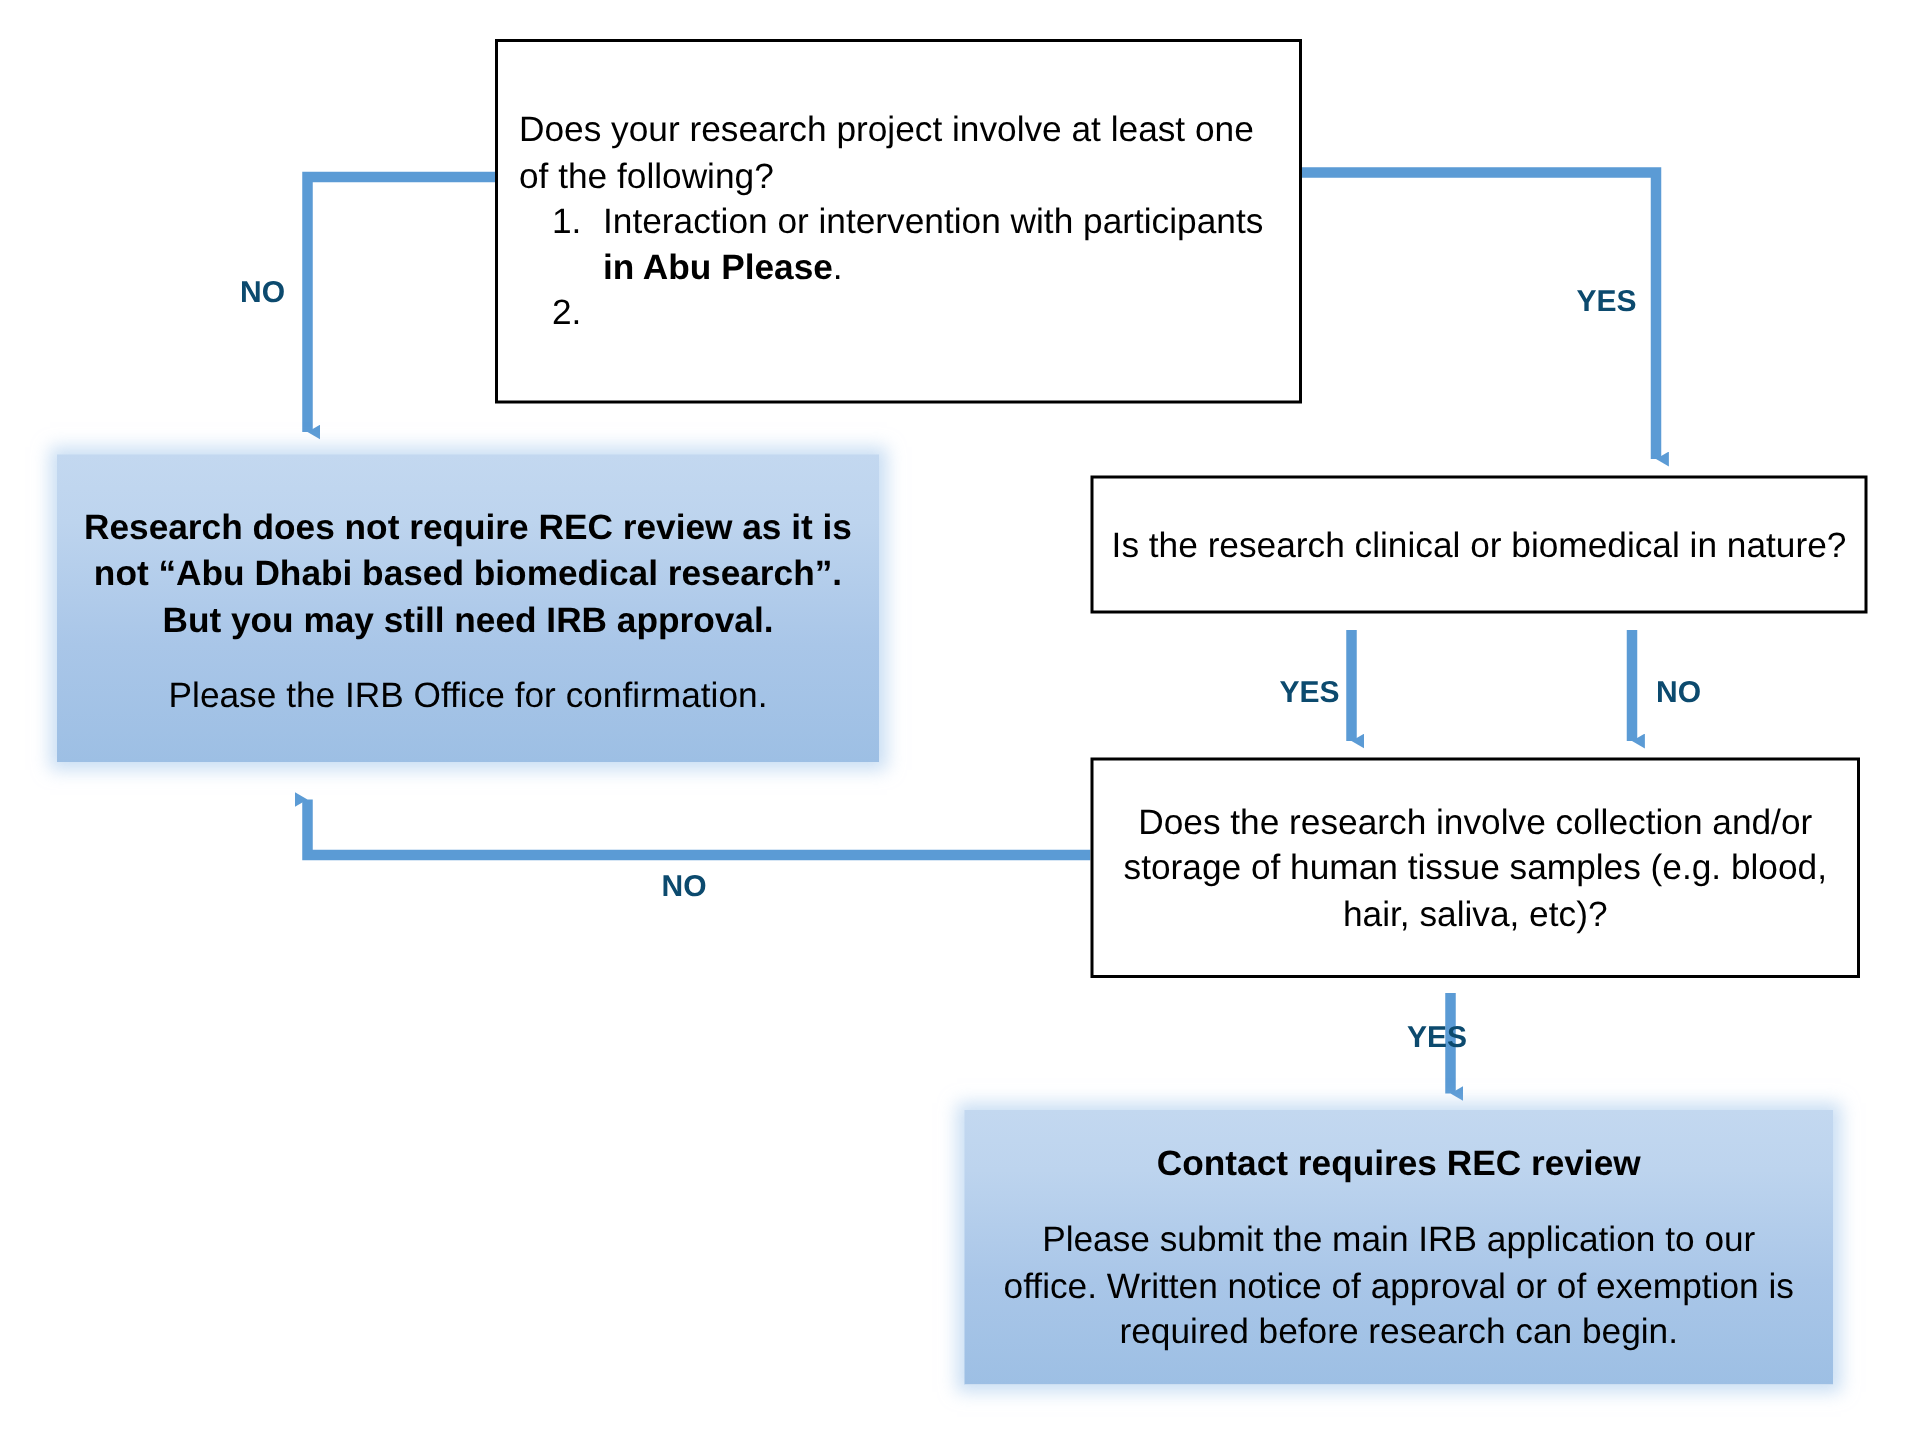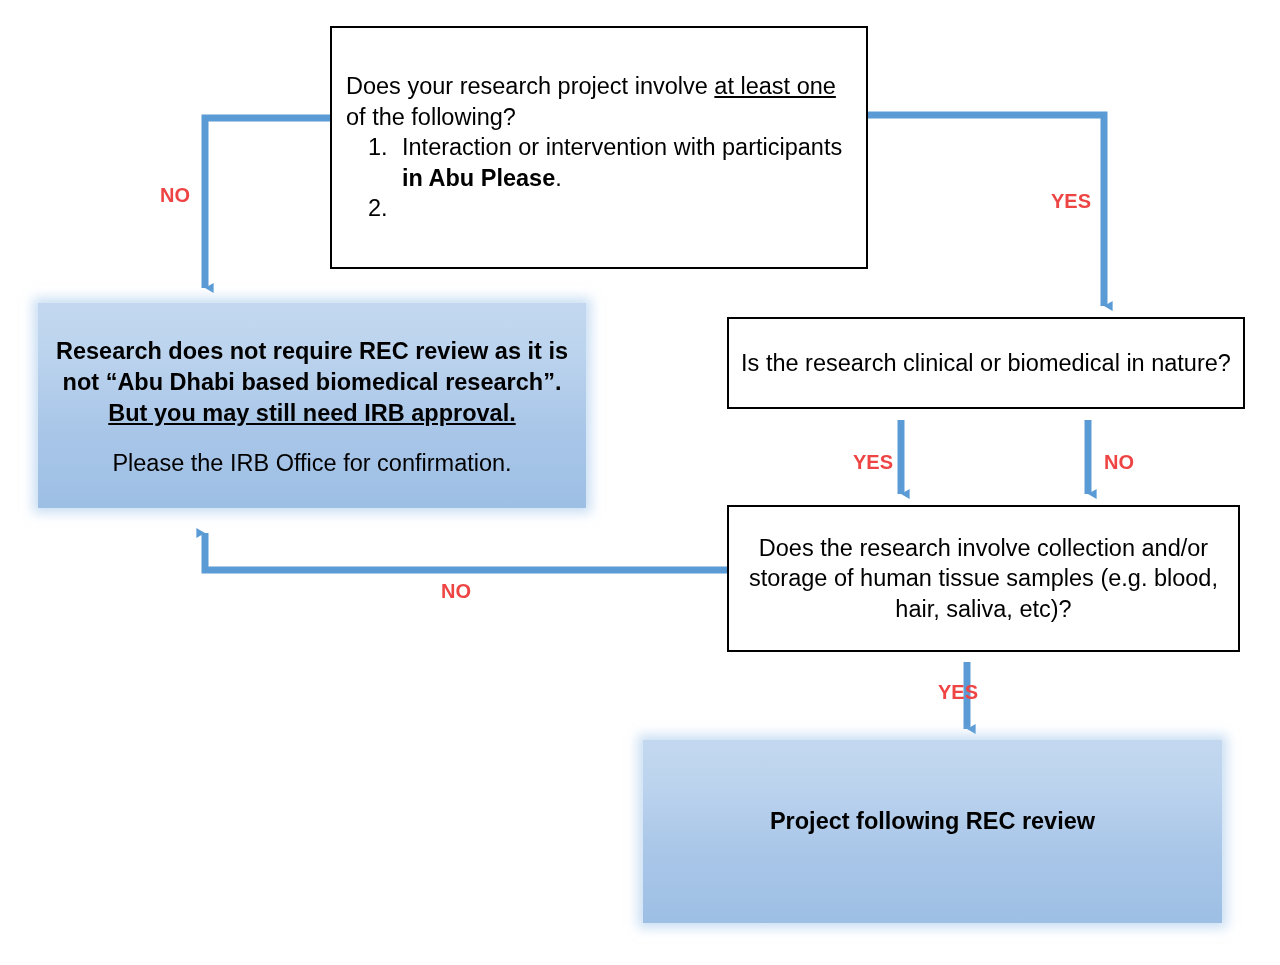--- a/index.html
+++ b/index.html
@@ -56,21 +56,21 @@
 
   
   .txt {
     color: #000000;
     font-size: 23.5px;
     line-height: 1.30;
   }
   .txt-center { text-align: center; }
   .txt-left   { text-align: left; }
   .bold { font-weight: bold; }
-  .ul   { text-decoration: underline; }
+  .ul   { }
 
   
   .qlist {
     list-style: none;
     margin: 0;
     padding: 0;
   }
   .qlist li {
     display: flex;
     align-items: flex-start;
@@ -81,21 +81,21 @@
     padding-left: 22px;
     box-sizing: border-box;
   }
   .qlist .itm {
     flex: 1 1 auto;
   }
 
   
   .edge-label {
     position: absolute;
-    color: #ef4444;
+    color: #0c4a6e;
     font-weight: bold;
     font-size: 20px;
     line-height: 1;
     white-space: nowrap;
   }
 
   .spacer { height: 20px; }
 </style>
 </head>
 <body>
@@ -172,17 +172,18 @@
 
   <div class="node node-outline" style="left:727px; top:317px; width:518px; height:92px; padding:6px 0;">
     <p class="txt txt-center">Is the research clinical or biomedical in nature?</p>
   </div>
 
   <div class="node node-outline" style="left:727px; top:505px; width:513px; height:147px; padding:20px 16px;">
     <p class="txt txt-center">Does the research involve collection and/or storage of human tissue samples (e.g. blood, hair, saliva, etc)?</p>
   </div>
 
   <div class="node node-filled" style="left:643px; top:740px; width:579px; height:183px; padding:18px 22px;">
-    <p class="txt txt-center bold">Project following REC review</p>
+    <p class="txt txt-center bold">Contact requires REC review</p>
     <div class="spacer"></div>
+    <p class="txt txt-center">Please submit the main IRB application to our office. Written notice of approval or of exemption is required before research can begin.</p>
   </div>
 
 </div>
 
 </body></html>

